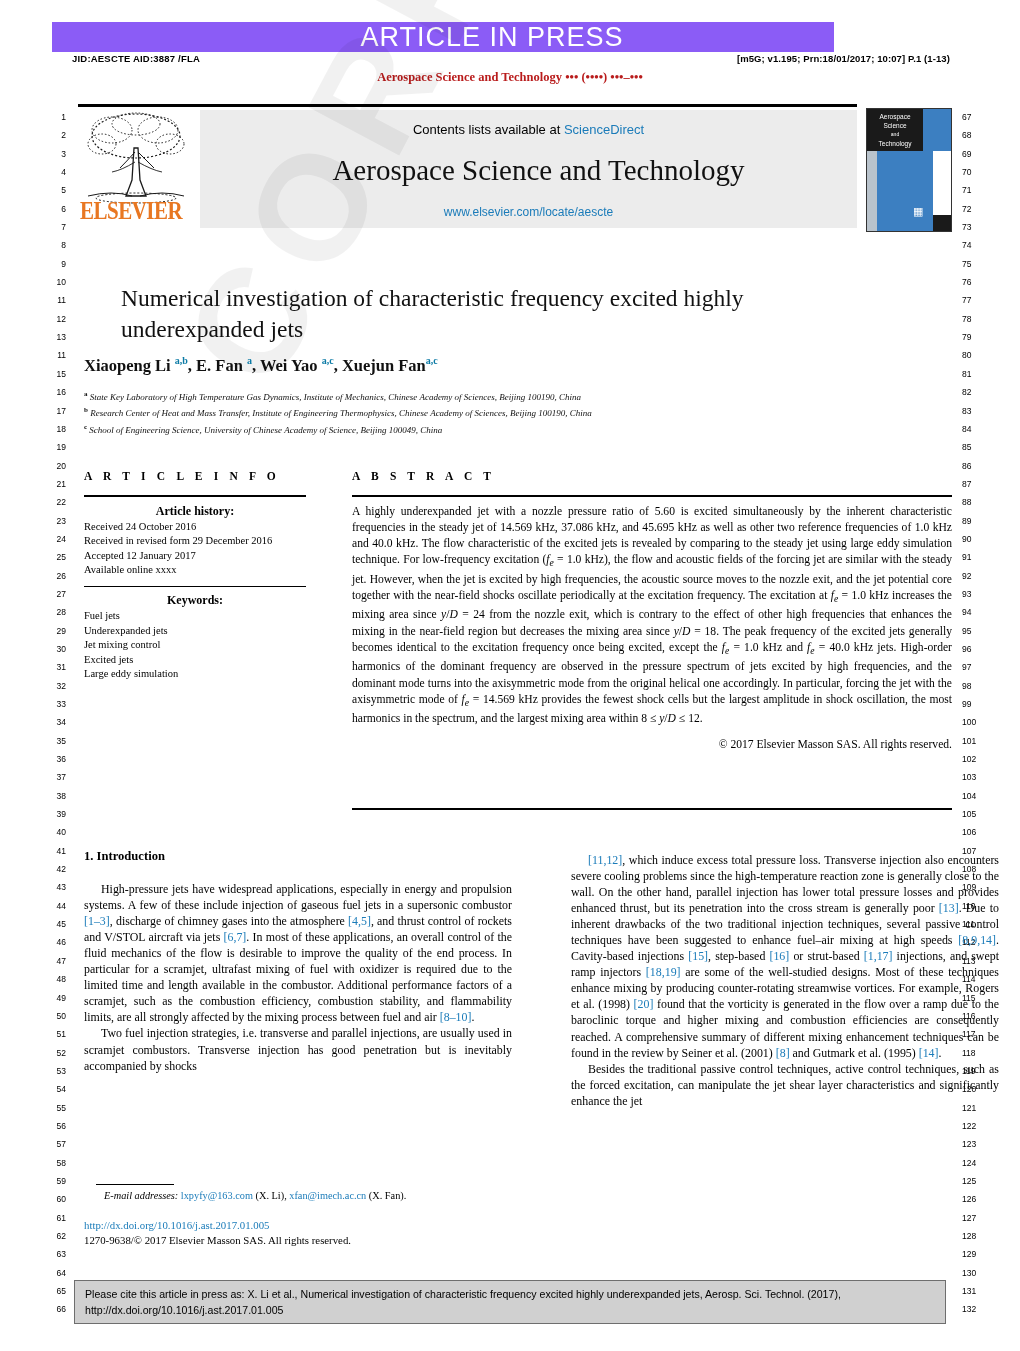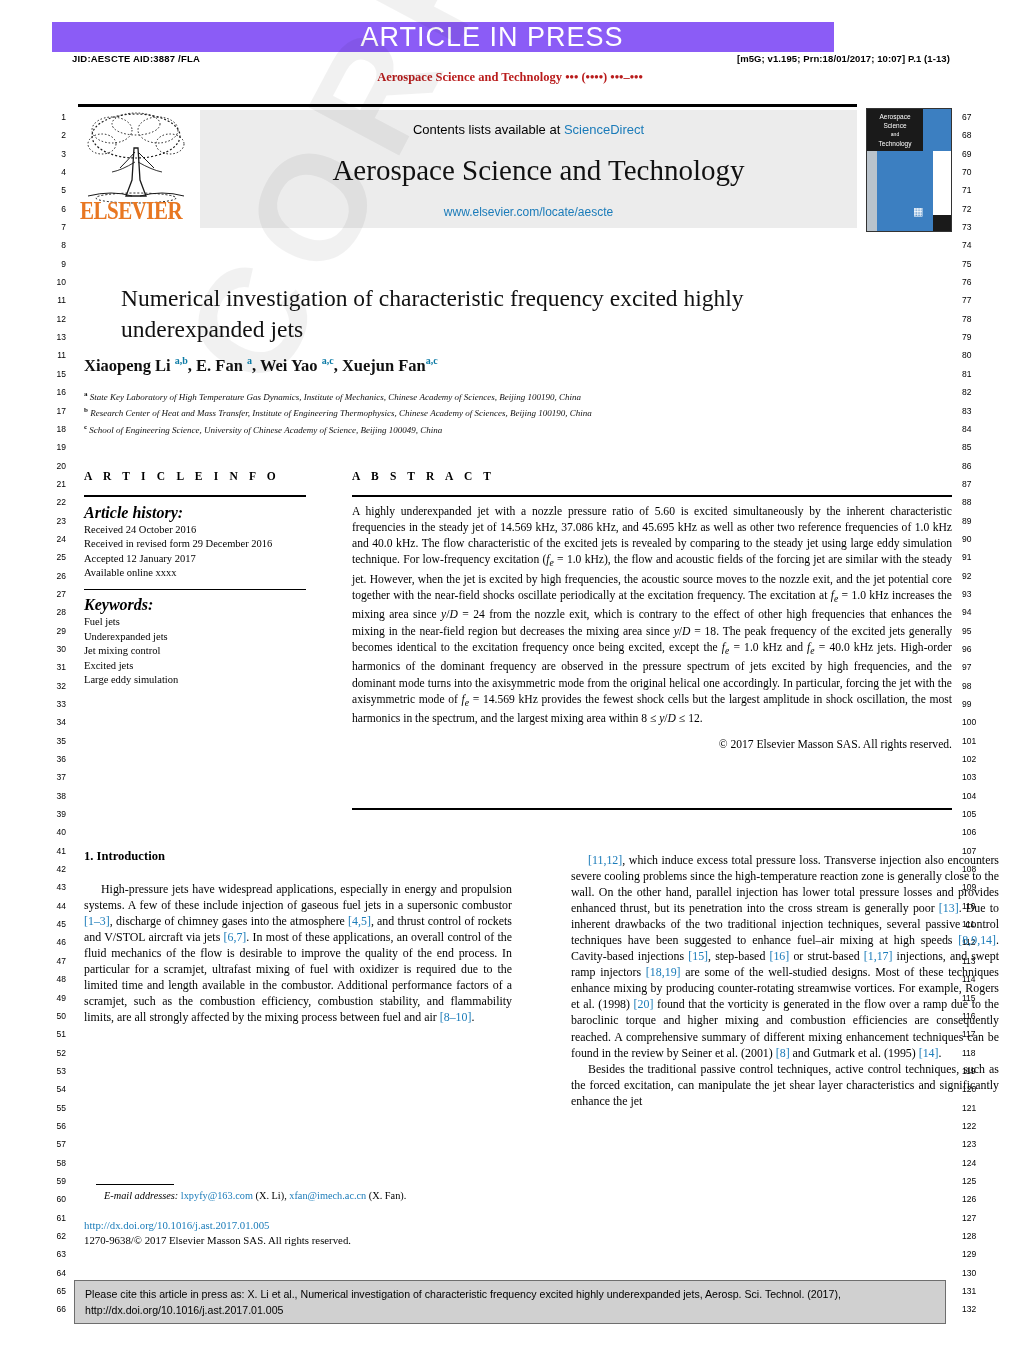--- a/index.html
+++ b/index.html
@@ -256,24 +256,24 @@
     font-weight: bold;
     letter-spacing: 4.2px;
     color: #000;
     margin-bottom: 13px;
   }
   .hr-thick { height: 1.6px; background: #000; margin-bottom: 7px; }
   .hr-thin  { height: 1.1px; background: #000; margin: 8px 0 6px 0; }
 
   .info-label {
     font-family: "Liberation Serif", serif;
-    font-style: italic;
-    font-weight: bold;
-    font-size: 16px;
+    font-weight: bold;
+    font-size: 12px;
     margin-bottom: 1px;
+    text-align: center;
   }
   .info-line {
     font-family: "Liberation Serif", serif;
     font-size: 10.5px;
     line-height: 14.6px;
   }
   .abs-body {
     font-family: "Liberation Serif", serif;
     font-size: 11.6px;
     line-height: 16.2px;
@@ -627,20 +627,21 @@
   <div class="hr-thick"></div>
   <div class="abs-body">A highly underexpanded jet with a nozzle pressure ratio of 5.60 is excited simultaneously by the inherent characteristic frequencies in the steady jet of 14.569 kHz, 37.086 kHz, and 45.695 kHz as well as other two reference frequencies of 1.0 kHz and 40.0 kHz. The flow characteristic of the excited jets is revealed by comparing to the steady jet using large eddy simulation technique. For low-frequency excitation (<i>f<sub>e</sub></i> = 1.0 kHz), the flow and acoustic fields of the forcing jet are similar with the steady jet. However, when the jet is excited by high frequencies, the acoustic source moves to the nozzle exit, and the jet potential core together with the near-field shocks oscillate periodically at the excitation frequency. The excitation at <i>f<sub>e</sub></i> = 1.0 kHz increases the mixing area since <i>y</i>/<i>D</i> = 24 from the nozzle exit, which is contrary to the effect of other high frequencies that enhances the mixing in the near-field region but decreases the mixing area since <i>y</i>/<i>D</i> = 18. The peak frequency of the excited jets generally becomes identical to the excitation frequency once being excited, except the <i>f<sub>e</sub></i> = 1.0 kHz and <i>f<sub>e</sub></i> = 40.0 kHz jets. High-order harmonics of the dominant frequency are observed in the pressure spectrum of jets excited by high frequencies, and the dominant mode turns into the axisymmetric mode from the original helical one accordingly. In particular, forcing the jet with the axisymmetric mode of <i>f<sub>e</sub></i> = 14.569 kHz provides the fewest shock cells but the largest amplitude in shock oscillation, the most harmonics in the spectrum, and the largest mixing area within 8 ≤ <i>y</i>/<i>D</i> ≤ 12.</div>
   <div class="copyright">© 2017 Elsevier Masson SAS. All rights reserved.</div>
 </div>
 <div class="abs-bottom-rule"></div>
 
 <div class="body-col left">
   <h2>1. Introduction</h2>
   <div id="left-paras">
       <p>High-pressure jets have widespread applications, especially in energy and propulsion systems. A few of these include injection of gaseous fuel jets in a supersonic combustor <span class="ref">[1–3]</span>, discharge of chimney gases into the atmosphere <span class="ref">[4,5]</span>, and thrust control of rockets and V/STOL aircraft via jets <span class="ref">[6,7]</span>. In most of these applications, an overall control of the fluid mechanics of the flow is desirable to improve the quality of the end process. In particular for a scramjet, ultrafast mixing of fuel with oxidizer is required due to the limited time and length available in the combustor. Additional performance factors of a scramjet, such as the combustion efficiency, combustion stability, and flammability limits, are all strongly affected by the mixing process between fuel and air <span class="ref">[8–10]</span>.</p>
+      <p>Two fuel injection strategies, i.e. transverse and parallel injections, are usually used in scramjet combustors. Transverse injection has good penetration but is inevitably accompanied by shocks</p>
     </div>
 </div>
 
 <div class="body-col right">
   <div id="right-paras">
       <p><span class="ref">[11,12]</span>, which induce excess total pressure loss. Transverse injection also encounters severe cooling problems since the high-temperature reaction zone is generally close to the wall. On the other hand, parallel injection has lower total pressure losses and provides enhanced thrust, but its penetration into the cross stream is generally poor <span class="ref">[13]</span>. Due to inherent drawbacks of the two traditional injection techniques, several passive control techniques have been suggested to enhance fuel–air mixing at high speeds <span class="ref">[8,9,14]</span>. Cavity-based injections <span class="ref">[15]</span>, step-based <span class="ref">[16]</span> or strut-based <span class="ref">[1,17]</span> injections, and swept ramp injectors <span class="ref">[18,19]</span> are some of the well-studied designs. Most of these techniques enhance mixing by producing counter-rotating streamwise vortices. For example, Rogers et al. (1998) <span class="ref">[20]</span> found that the vorticity is generated in the flow over a ramp due to the baroclinic torque and higher mixing and combustion efficiencies are consequently reached. A comprehensive summary of different mixing enhancement techniques can be found in the review by Seiner et al. (2001) <span class="ref">[8]</span> and Gutmark et al. (1995) <span class="ref">[14]</span>.</p>
       <p>Besides the traditional passive control techniques, active control techniques, such as the forced excitation, can manipulate the jet shear layer characteristics and significantly enhance the jet</p>
     </div>
 </div>
 

